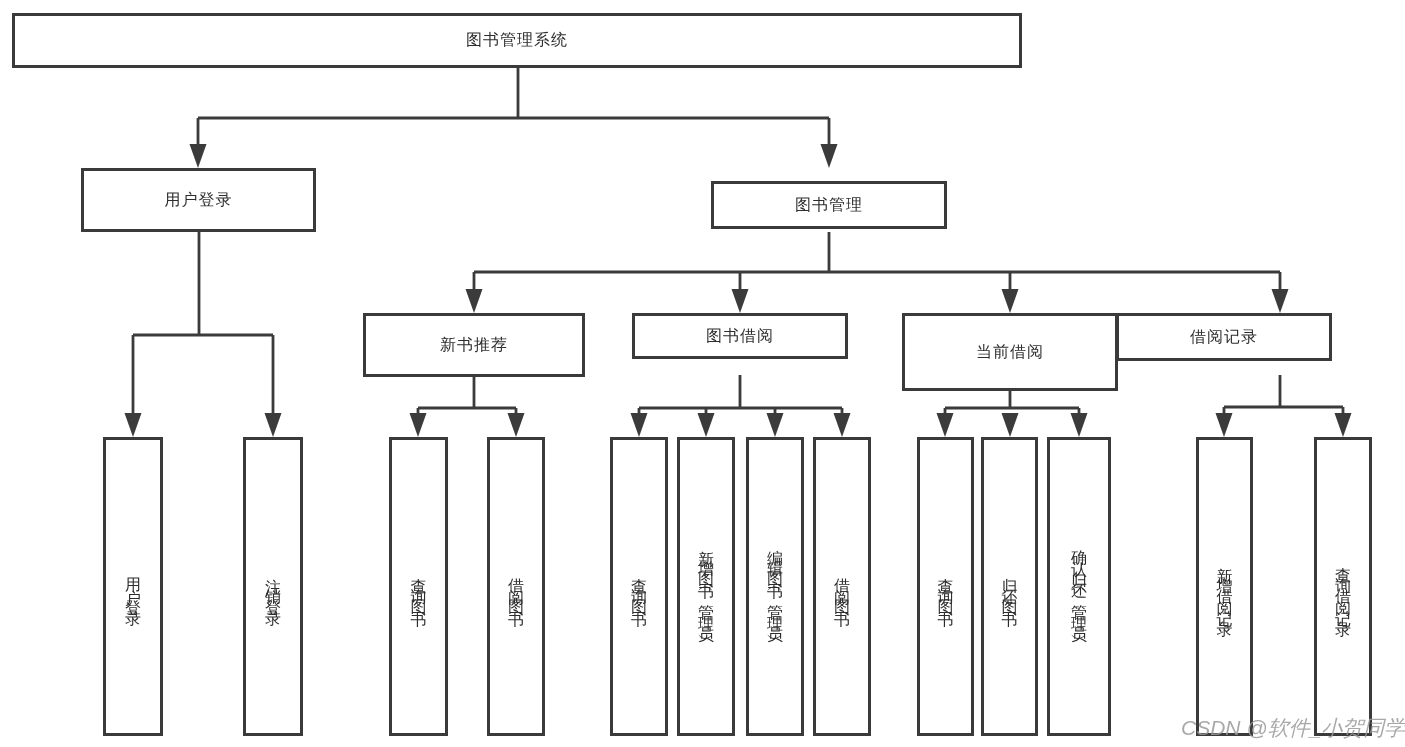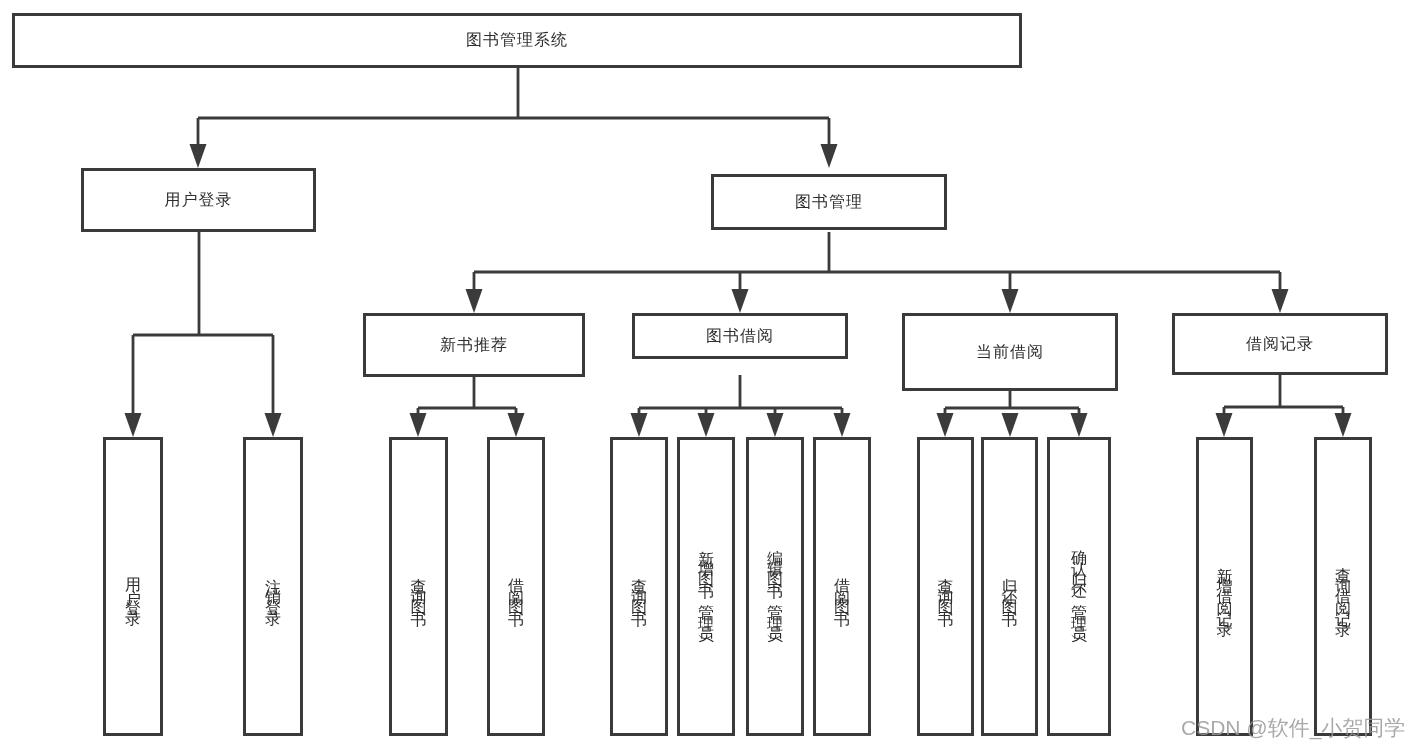--- a/index.html
+++ b/index.html
@@ -17,21 +17,21 @@
     color:var(--txt,#2d2d2d); font-size:16px; z-index:2;
   }
   .node .lbl{ letter-spacing:1px; white-space:nowrap; }
   .node.v .lbl{
     writing-mode:vertical-rl; text-orientation:mixed;
     letter-spacing:11px; line-height:1; white-space:normal;
   }
   .watermark{
     position:absolute; left:1181px; top:714px;
     font-size:21px; color:var(--wm,#9a9a9a); opacity:.85;
-    z-index:6; white-space:nowrap; pointer-events:none;
+    z-index:6; white-space:nowrap; pointer-events:none;font-style:italic;
   }
 </style>
 </head>
 <body>
 
 <div class="stage">
 
   <svg class="wires" id="wires" width="1405" height="747" viewBox="0 0 1405 747">
       <line x1="518" y1="68" x2="518" y2="118" stroke="#3b3b3b" stroke-width="2.8"></line>
       <line x1="198" y1="118" x2="829" y2="118" stroke="#3b3b3b" stroke-width="2.8"></line>
@@ -86,34 +86,34 @@
       <polygon points="1334.5,413 1351.5,413 1343,437" fill="#3b3b3b"></polygon>
     </svg>
 
   <div class="node h" style="left:12px;top:13px;width:1010px;height:55px">
     <span class="lbl">图书管理系统</span>
   </div>
 
   <div class="node h" style="left:81px;top:168px;width:235px;height:64px">
     <span class="lbl">用户登录</span>
   </div>
-  <div class="node h" style="left:711px;top:174px;width:236px;height:56px">
+  <div class="node h" style="left:711px;top:181px;width:236px;height:48px">
     <span class="lbl">图书管理</span>
   </div>
 
   <div class="node h" style="left:363px;top:313px;width:222px;height:64px">
     <span class="lbl">新书推荐</span>
   </div>
   <div class="node h" style="left:632px;top:313px;width:216px;height:46px">
     <span class="lbl">图书借阅</span>
   </div>
   <div class="node h" style="left:902px;top:313px;width:216px;height:78px">
     <span class="lbl">当前借阅</span>
   </div>
-  <div class="node h" style="left:1172px;top:313px;width:216px;height:62px">
+  <div class="node h" style="left:1116px;top:313px;width:216px;height:48px">
     <span class="lbl">借阅记录</span>
   </div>
 
   <div class="node v" style="left:103px;top:437px;width:60px;height:299px">
     <span class="lbl">用户登录</span>
   </div>
   <div class="node v" style="left:243px;top:437px;width:60px;height:299px">
     <span class="lbl">注销登录</span>
   </div>
 

